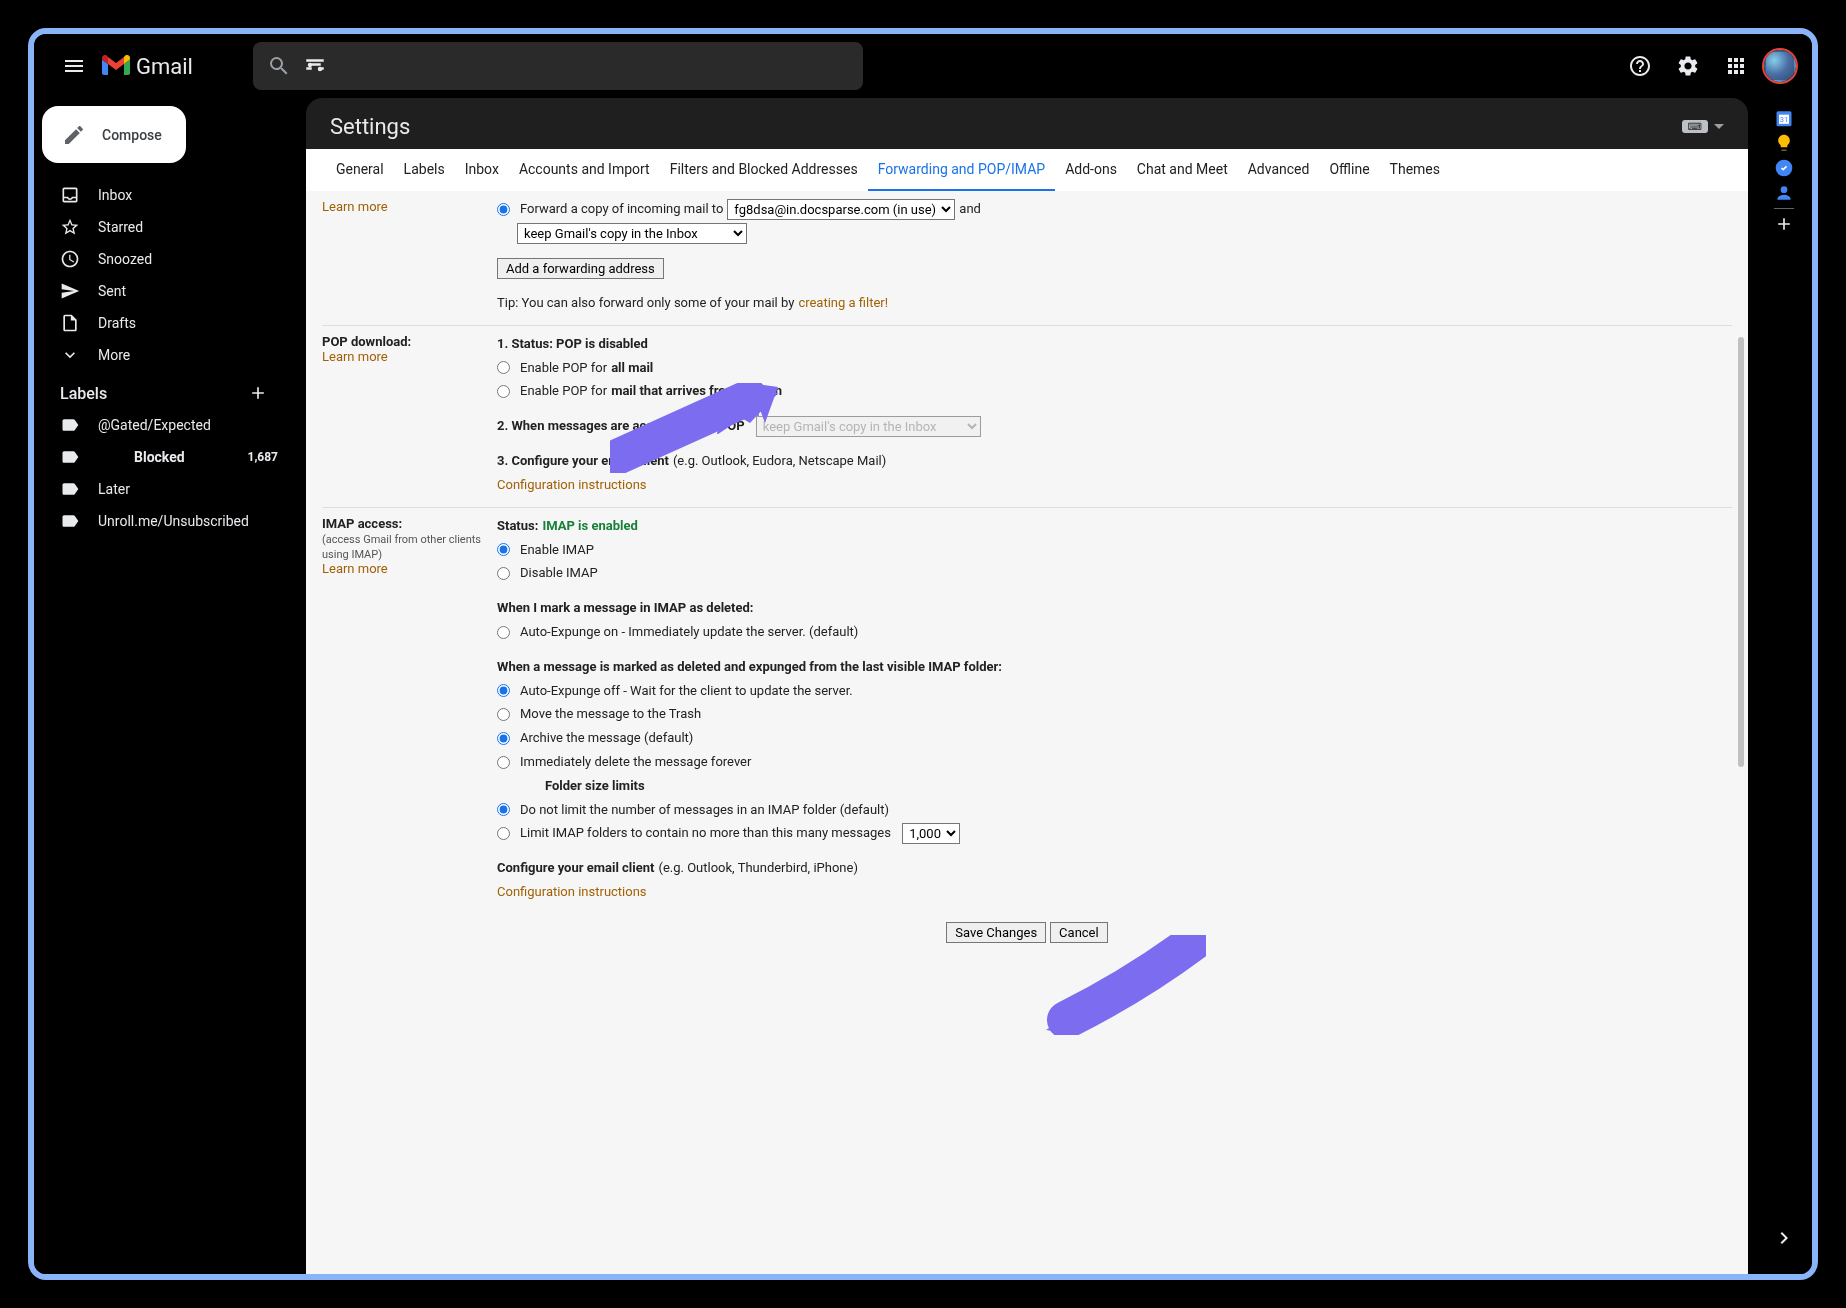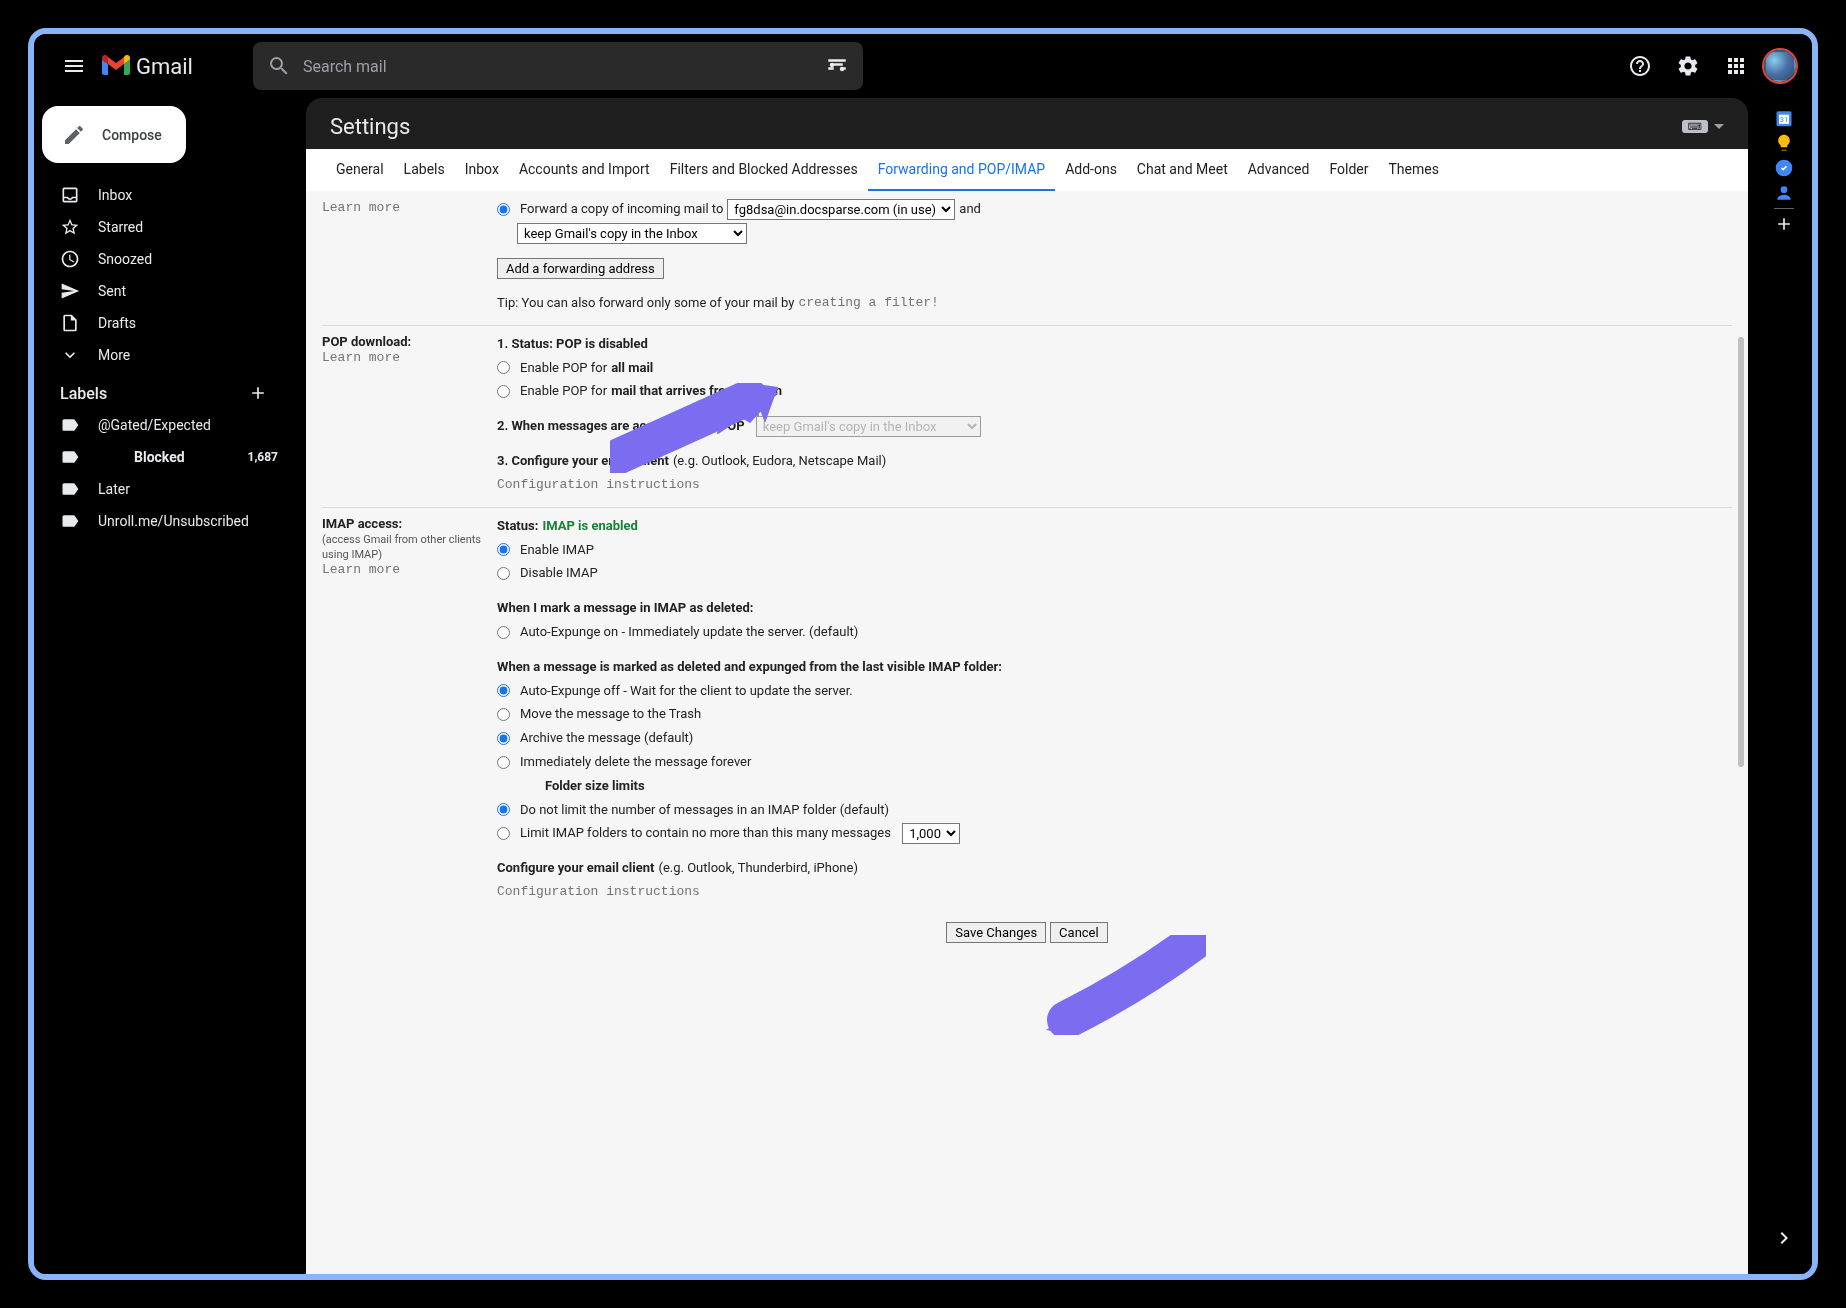--- a/index.html
+++ b/index.html
@@ -43,21 +43,21 @@
 .kbd-arrow { fill: #9aa0a6; }
 .tabs { background: #fff; display: flex; flex-wrap: wrap; padding: 0 20px; }
 .tab { padding: 12px 10px; color: #202124; font-size: 14px; cursor: pointer; white-space: nowrap; }
 .tab.active { color: #1a73e8; border-bottom: 2px solid #1a73e8; }
 .content { background: #f6f6f6; flex: 1; overflow-y: auto; position: relative; padding: 0 16px; }
 .section { border-bottom: 1px solid #ddd; padding: 8px 0; display: flex; font-size: 13px; color: #222; }
 .section-left { width: 175px; flex-shrink: 0; }
 .section-left b { font-weight: 700; }
 .section-left .sub { font-size: 11px; color: #555; }
 .section-right { flex: 1; }
-.learn-link, .link { color: #737373; cursor: pointer; font-family: Liberation Mono, monospace; }
+.learn-link, .link { color: #a16207; cursor: pointer; }
 .row { margin-bottom: 3px; display: flex; align-items: center; flex-wrap: wrap; gap: 4px; line-height: 1.6; }
 .row b { font-weight: 700; }
 input[type=radio] { accent-color: #1a73e8; margin-right: 6px; cursor: pointer; }
 select { font-size: 13px; background: #fff; border: 1px solid #767676; padding: 1px 2px; cursor: pointer; }
 select:disabled { color: #999; background: #f0f0f0; }
 .add-btn, .save-btn, .cancel-btn { background: #efefef; border: 1px solid #767676; padding: 2px 8px; font-size: 13px; cursor: pointer; }
 .green { color: #188038; font-weight: 700; }
 .save-bar { text-align: center; padding: 8px 0; }
 .arrow-annotation { position: absolute; pointer-events: none; z-index: 50; }
 .arrow1 { left: 304px; top: 192px; }
@@ -86,21 +86,20 @@
         <path fill="#fbbc04" d="M22 2v7l6-4.5V3a3 3 0 00-4.8-2.4L22 2z"></path>
         <path fill="#ea4335" d="M6 9V2l8 6 8-6v7l-8 6-8-6z"></path>
         <path fill="#c5221f" d="M0 3v1.5L6 9V2L4.8.6A3 3 0 000 3z"></path>
       </svg>
       <span class="logo-text">Gmail</span>
     </div>
     <div class="search-bar">
       <svg class="search-icon" width="24" height="24" viewBox="0 0 24 24">
           <path d="M15.5 14h-.79l-.28-.27A6.471 6.471 0 0016 9.5 6.5 6.5 0 109.5 16c1.61 0 3.09-.59 4.23-1.57l.27.28v.79l5 4.99L20.49 19l-4.99-5zm-6 0C7.01 14 5 11.99 5 9.5S7.01 5 9.5 5 14 7.01 14 9.5 11.99 14 9.5 14z"></path>
         </svg>
-      <input class="search-input" placeholder="Search mail" style="">
       <svg class="search-toggle" width="24" height="24" viewBox="0 0 24 24">
           <path d="M7 10h10v1H7zm-3 4h4v1H4zm12 0h4v1h-4zM4 6h16v1H4zm3 3.5a1.5 1.5 0 110 3 1.5 1.5 0 010-3zm10 4a1.5 1.5 0 110 3 1.5 1.5 0 010-3z" stroke="#e8eaed" stroke-width="1.5" fill="none"></path>
         </svg>
     </div>
     <div class="header-right">
       <div class="icon-btn">
           <svg width="24" height="24" viewBox="0 0 24 24">
             <path d="M11 18h2v-2h-2v2zm1-16C6.48 2 2 6.48 2 12s4.48 10 10 10 10-4.48 10-10S17.52 2 12 2zm0 18c-4.41 0-8-3.59-8-8s3.59-8 8-8 8 3.59 8 8-3.59 8-8 8zm0-14c-2.21 0-4 1.79-4 4h2c0-1.1.9-2 2-2s2 .9 2 2c0 2-3 1.75-3 5h2c0-2.25 3-2.5 3-5 0-2.21-1.79-4-4-4z"></path>
           </svg>
         </div>
@@ -210,21 +209,21 @@
         <div class="tabs">
           <div class="tab">General</div>
           <div class="tab">Labels</div>
           <div class="tab">Inbox</div>
           <div class="tab">Accounts and Import</div>
           <div class="tab">Filters and Blocked Addresses</div>
           <div class="tab active">Forwarding and POP/IMAP</div>
           <div class="tab">Add-ons</div>
           <div class="tab">Chat and Meet</div>
           <div class="tab">Advanced</div>
-          <div class="tab">Folder</div>
+          <div class="tab">Offline</div>
           <div class="tab">Themes</div>
         </div>
         <div class="content">
           <div class="scrollbar-fake"></div>
 
           <svg class="arrow-annotation arrow1" width="170" height="90" viewBox="0 0 170 90">
             <path d="M10 72 L120 25 L108 50 L165 12 L135 5 L148 32 L120 25 Z" fill="#7c6cf0" stroke="#7c6cf0" stroke-width="2" stroke-linejoin="round"></path>
             <polygon points="10,72 130,18 115,48 130,18 145,5 168,10 140,40 120,28" fill="#7c6cf0"></polygon>
             <path d="M5 75 Q60 50 140 14" stroke="#7c6cf0" stroke-width="36" stroke-linecap="round" fill="none"></path>
             <polygon points="168,4 140,0 155,40" fill="#7c6cf0"></polygon>

